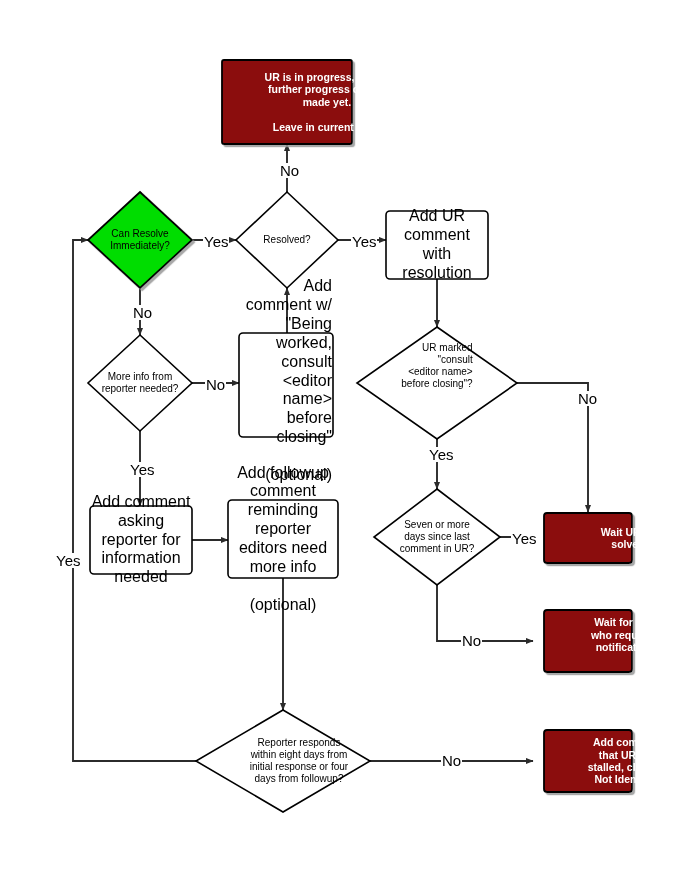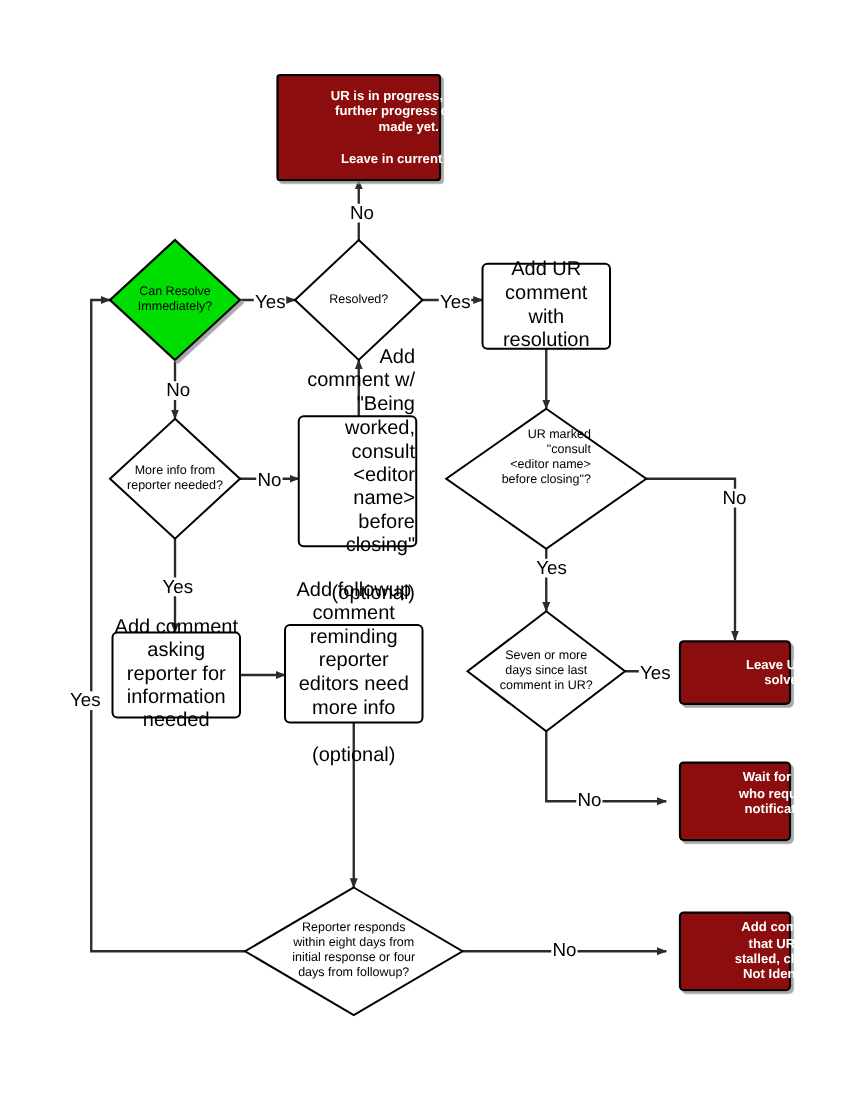--- a/index.html
+++ b/index.html
@@ -174,29 +174,29 @@
   <div class="node-label proc-label" style="left:229px; top:500px; width:108px; height:78px;">Add followup comment
 reminding reporter
 editors need more info
 
 (optional)</div>
 
   <div class="node-label dec-label" style="left:385px; top:507px; width:104px; height:60px;">Seven or more
 days since last
 comment in UR?</div>
 
-  <div class="node-label term-label" style="left:545px; top:513px; width:86px; height:50px;">Leave UR as
+  <div class="node-label term-label" style="left:545px; top:513px; width:86px; height:50px;">Wait UR as
 solved</div>
 
   <div class="node-label term-label" style="left:545px; top:610px; width:86px; height:62px;text-align:right;">Wait for editor
 who requested
 notification to
 close</div>
 
-  <div class="node-label dec-label" style="left:207px; top:726px; width:152px; height:70px;">Reporter responds
+  <div class="node-label dec-label" style="left:223px; top:726px; width:152px; height:70px;">Reporter responds
 within eight days from
 initial response or four
 days from followup?</div>
 
   <div class="node-label term-label" style="left:545px; top:730px; width:86px; height:62px;">Add comment
 that UR has
 stalled, close as
 Not Identified</div>
 
   <div class="edge-label" style="left:279px; top:163px;">No</div>

